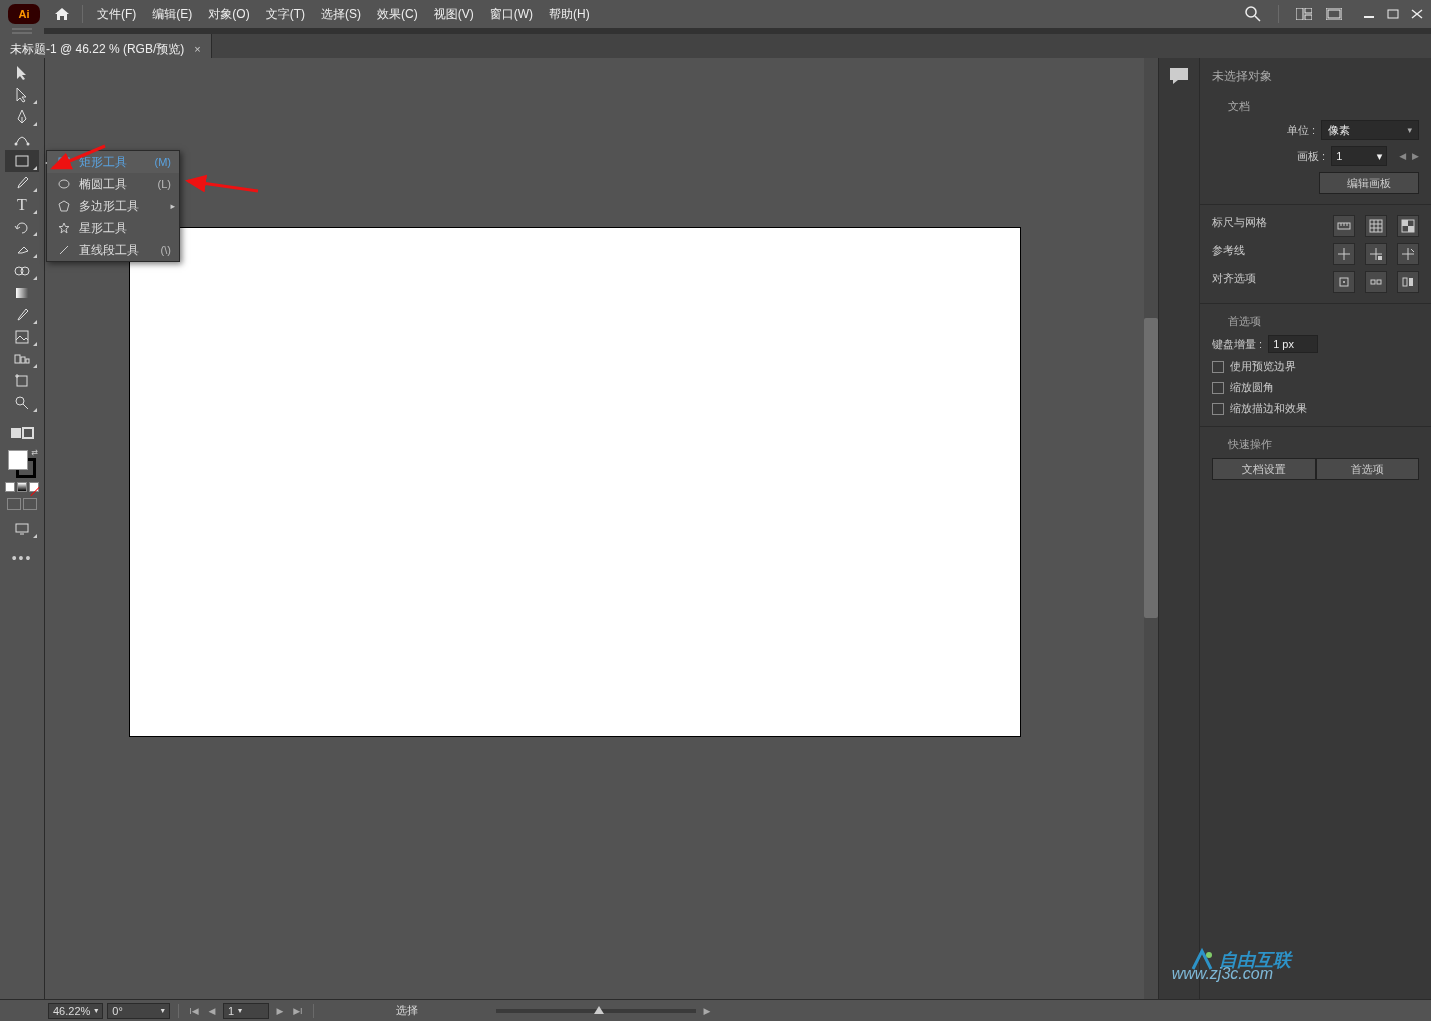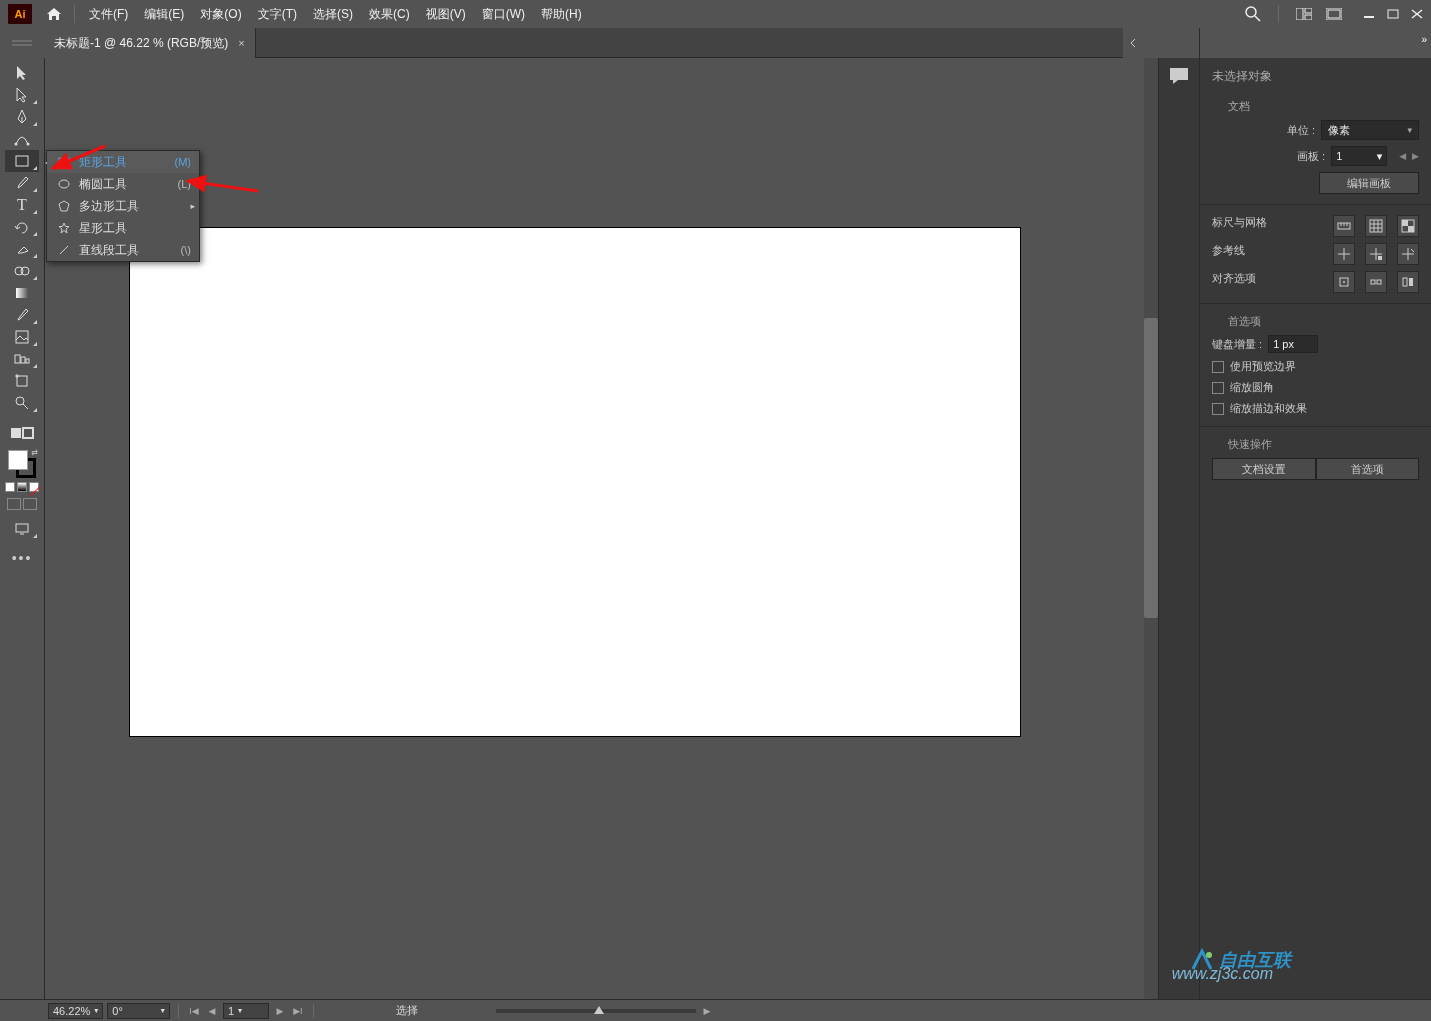--- a/index.html
+++ b/index.html
@@ -1,31 +1,31 @@
 <!DOCTYPE html>
 <html><head>
 <meta charset="utf-8">
 <style>
 * { margin: 0; padding: 0; box-sizing: border-box; font-family: "Microsoft YaHei", sans-serif; user-select: none; }
 body { background: #323232; color: #ccc; overflow: hidden; width: 1431px; height: 1021px; position: relative; }
 
 
 .titlebar { height: 28px; background: #535353; display: flex; align-items: center; }
 .titlebar-fill { flex: 1; }
-.ai-logo { width: 24px; height: 20px; background: #310000; color: #ff9a00; font-weight: bold; font-size: 11px; display: flex; align-items: center; justify-content: center; margin: 17px 8px; border-radius: 1px; }
+.ai-logo { width: 32px; height: 20px; background: #310000; color: #ff9a00; font-weight: bold; font-size: 11px; display: flex; align-items: center; justify-content: center; margin: 17px 8px; border-radius: 7px; }
 .home-btn { width: 28px; height: 28px; display: flex; align-items: center; justify-content: center; cursor: pointer; }
 .menu-sep { width: 1px; height: 18px; background: #6a6a6a; margin: 0 6px; }
 .menu-item { padding: 0 8px; font-size: 12px; color: #eee; cursor: pointer; height: 28px; line-height: 28px; }
 .title-right { display: flex; align-items: center; padding-right: 6px; gap: 8px; }
 .title-icon-btn { width: 22px; height: 22px; display: flex; align-items: center; justify-content: center; cursor: pointer; }
 .win-controls { display: flex; gap: 10px; padding-left: 10px; }
 .win-btn { width: 14px; height: 10px; cursor: pointer; }
 
 
-.tabbar-row { height: 30px; display: flex; }
+.tabbar-row { height: 30px; display: flex; flex-direction: column; }
 .tabbar-left-grip { width: 44px; background: #535353; display:flex; align-items:center; justify-content:center; }
 .tabbar { flex: 1; background: #434343; border-bottom: 1px solid #2a2a2a; display: flex; align-items: stretch; }
 .doc-tab { background: #535353; height: 30px; display: flex; align-items: center; padding: 0 10px; font-size: 12px; color: #eee; border-right: 1px solid #2a2a2a; }
 .doc-tab .close { margin-left: 10px; font-size: 11px; color: #ccc; cursor: pointer; }
 .tabbar-chev { width: 20px; display:flex; align-items:center; justify-content:center; }
 .tabbar-right-grip { width: 16px; background: #535353; }
 .right-grip2 { width: 232px; background: #535353; border-left:1px solid #2a2a2a; position: relative; }
 .right-grip-chev { position:absolute; right:4px; top:6px; font-size:10px; color:#fff; cursor:pointer; }
 .comment-stub { width: 40px; background:#535353; display:flex; align-items:flex-start; justify-content:center; padding-top:10px; }
 
@@ -53,21 +53,21 @@
 
 
 .canvas-wrap { flex: 1; background: #535353; position: relative; }
 .artboard { position: absolute; left: 85px; top: 170px; width: 890px; height: 508px; background: #fff; box-shadow: 0 0 0 1px #000; }
 .scroll-v { position:absolute; right:0; top:0; width:14px; height:100%; background:#4a4a4a; }
 .scroll-thumb-v { position:absolute; top:260px; width:14px; height:300px; background:#6e6e6e; border-radius:2px; }
 
 
 .flyout { position: absolute; left: 46px; top: 150px; background: #535353; border: 1px solid #2a2a2a; box-shadow: 2px 2px 6px rgba(0,0,0,0.5); z-index: 100; }
 .flyout-grip { position:absolute; left:-2px; top:7px; font-size:8px; color:#ccc; }
-.flyout-row { display: flex; align-items: center; height: 22px; padding: 11px 10px; width: 152px; font-size: 12px; color: #ddd; cursor: pointer; gap: 8px; position:relative; }
+.flyout-row { display: flex; align-items: center; height: 22px; padding: 11px 10px; width: 132px; font-size: 12px; color: #ddd; cursor: pointer; gap: 8px; position:relative; }
 .flyout-row.hl { background: #5a5a5a; color: #5aa3e0; }
 .flyout-row .key { position: absolute; right: 8px; font-size: 11px; color: #bbb; }
 .flyout-row.hl .key { color:#5aa3e0; }
 .flyout-row .arrow { position: absolute; right: 4px; font-size: 9px; color: #ccc; }
 .fly-ico { width:14px; display:flex; justify-content:center; }
 
 
 .anno-arrow { position: absolute; z-index: 200; }
 
 

